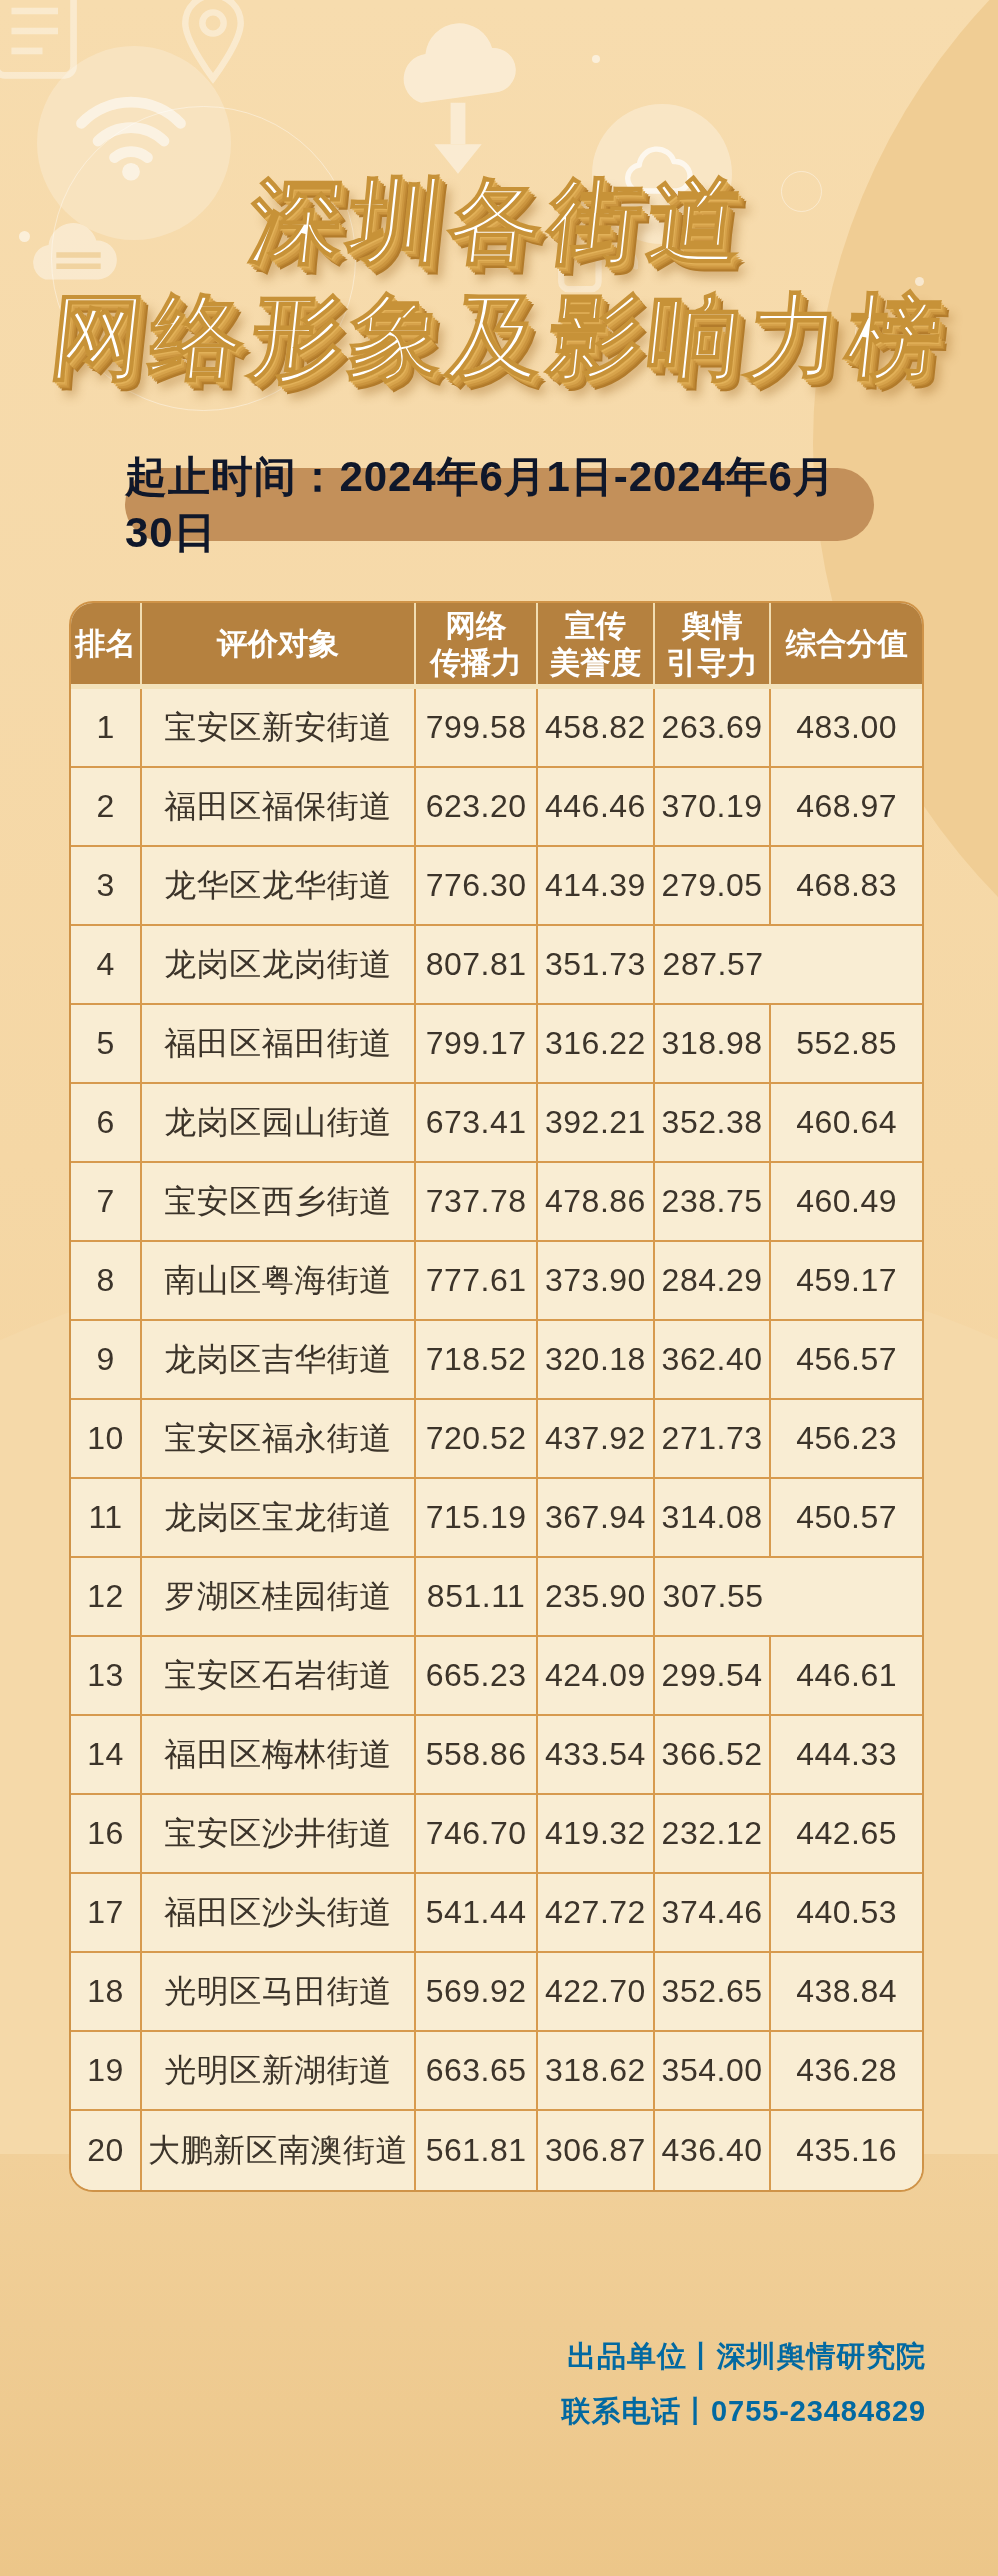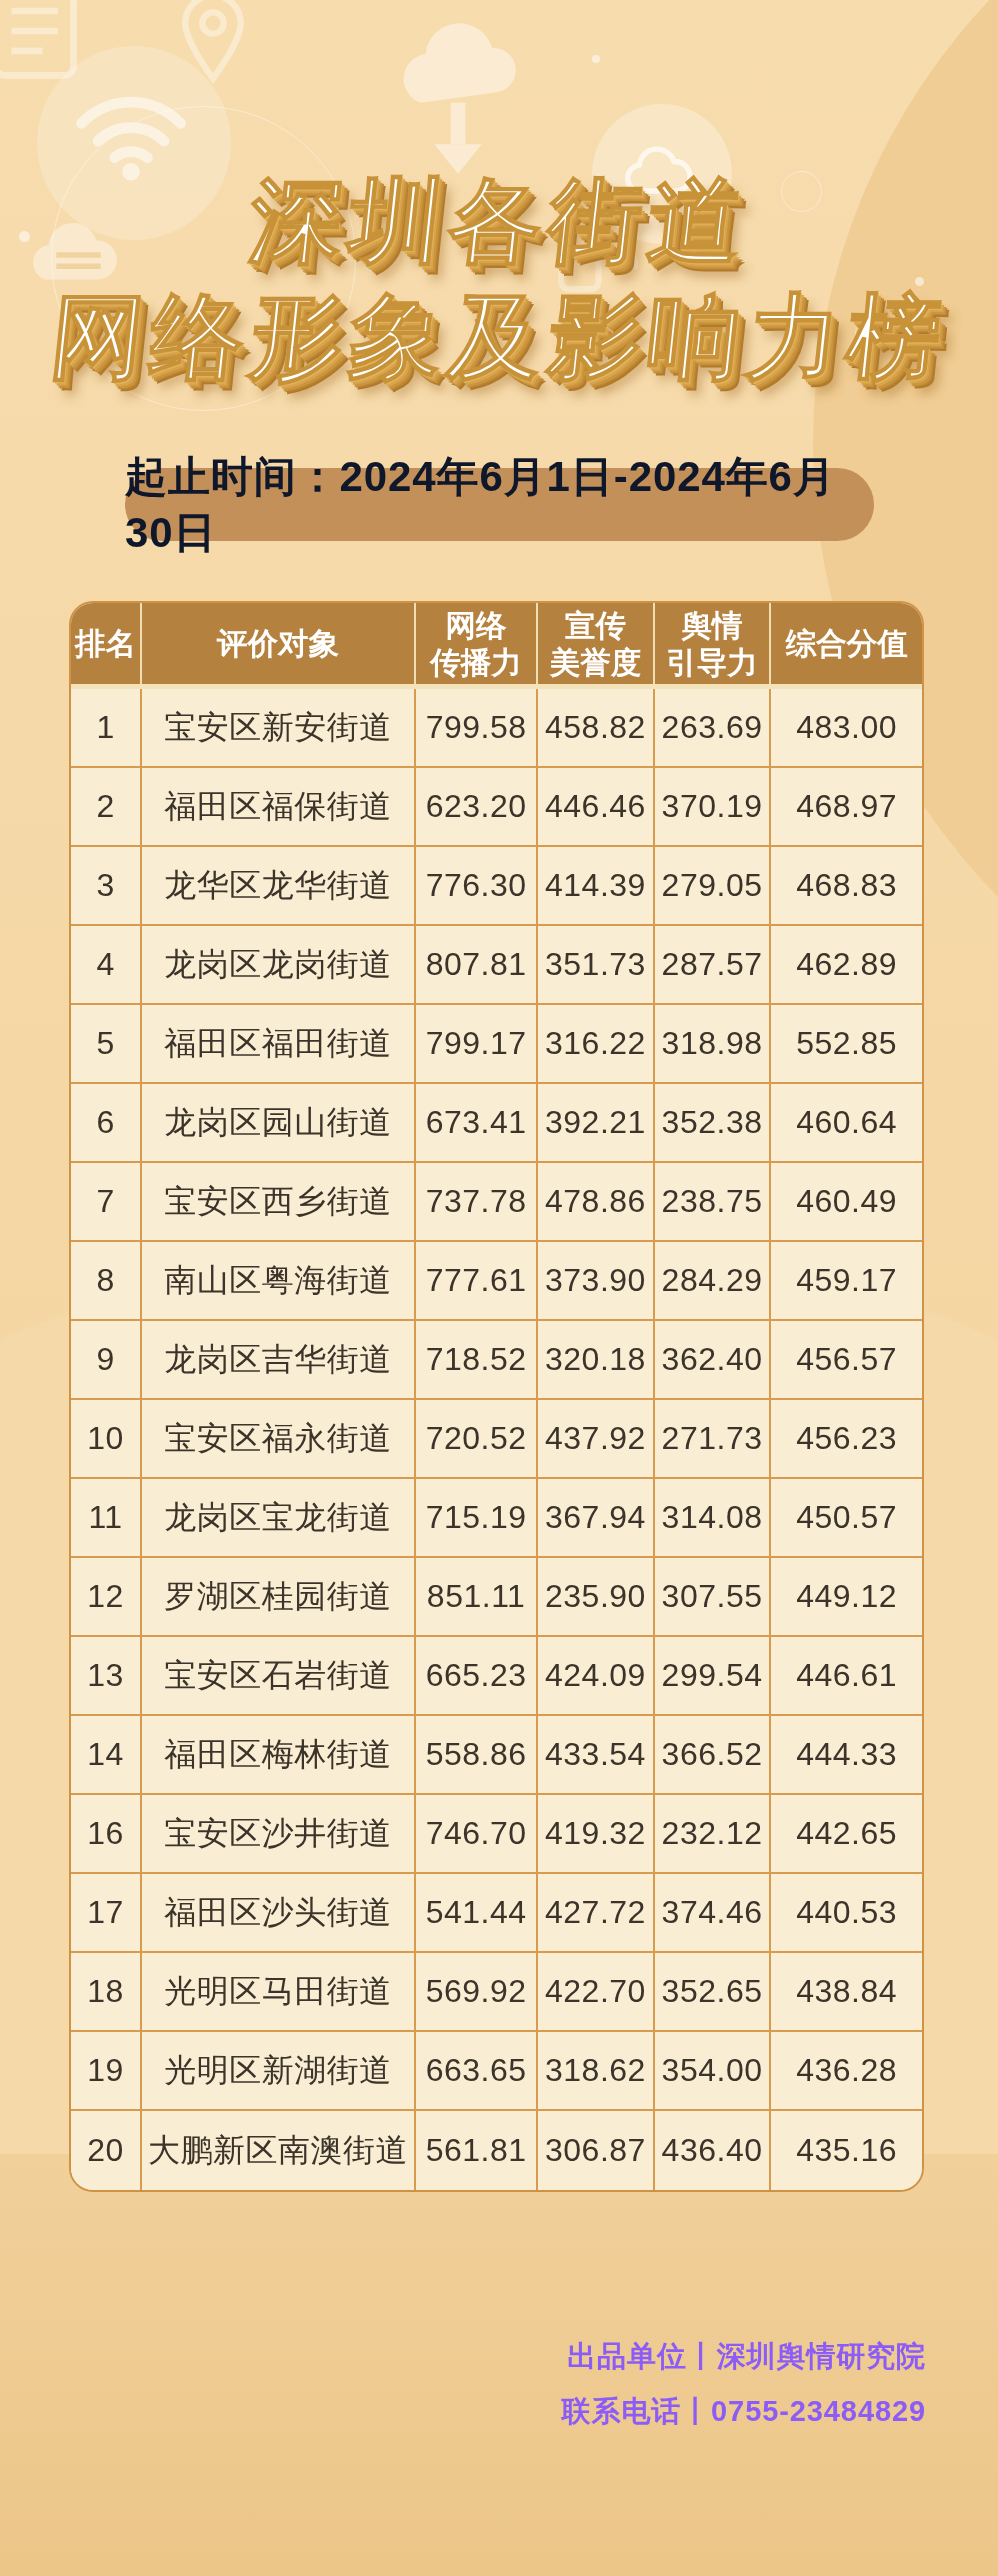--- a/index.html
+++ b/index.html
@@ -57,21 +57,21 @@
     display:flex; align-items:center; justify-content:center;
     color:#3c342a; font-size:32px; letter-spacing:0.5px;
     border-right:2.8px solid #d79a4e;
   }
   .cell:last-child { border-right:none; }
   .c1 { width:8.35%; } .c2 { width:32.2%; } .c3 { width:14.35%; }
   .c4 { width:13.7%; } .c5 { width:13.7%; } .c6 { width:17.7%; }
   
   .footer {
     position:absolute; z-index:2; right:72px; top:2329px; text-align:right;
-    color:#8b5cf6; font-size:29px; font-weight:bold; line-height:55px; letter-spacing:0.9px;
+    color:#0369a1; font-size:29px; font-weight:bold; line-height:55px; letter-spacing:0.9px;
   }
 </style>
 </head>
 <body>
 
 <div class="decor blob-top-right"></div>
 <div class="decor bottom-light"></div>
 <div class="decor bottom-dark"></div>
 <div class="decor soft-circle" style="left:37px;top:46px;width:194px;height:194px;"></div>
 <div class="decor ring" style="left:51px;top:106px;width:305px;height:305px;"></div>
@@ -178,21 +178,20 @@
     <div class="cell c4">414.39</div>
     <div class="cell c5">279.05</div>
     <div class="cell c6">468.83</div>
   </div>
       <div class="t-row">
     <div class="cell c1">4</div>
     <div class="cell c2">龙岗区龙岗街道</div>
     <div class="cell c3">807.81</div>
     <div class="cell c4">351.73</div>
     <div class="cell c5">287.57</div>
-    <div class="cell c6">462.89</div>
   </div>
       <div class="t-row">
     <div class="cell c1">5</div>
     <div class="cell c2">福田区福田街道</div>
     <div class="cell c3">799.17</div>
     <div class="cell c4">316.22</div>
     <div class="cell c5">318.98</div>
     <div class="cell c6">552.85</div>
   </div>
       <div class="t-row">
@@ -242,21 +241,20 @@
     <div class="cell c4">367.94</div>
     <div class="cell c5">314.08</div>
     <div class="cell c6">450.57</div>
   </div>
       <div class="t-row">
     <div class="cell c1">12</div>
     <div class="cell c2">罗湖区桂园街道</div>
     <div class="cell c3">851.11</div>
     <div class="cell c4">235.90</div>
     <div class="cell c5">307.55</div>
-    <div class="cell c6">449.12</div>
   </div>
       <div class="t-row">
     <div class="cell c1">13</div>
     <div class="cell c2">宝安区石岩街道</div>
     <div class="cell c3">665.23</div>
     <div class="cell c4">424.09</div>
     <div class="cell c5">299.54</div>
     <div class="cell c6">446.61</div>
   </div>
       <div class="t-row">

